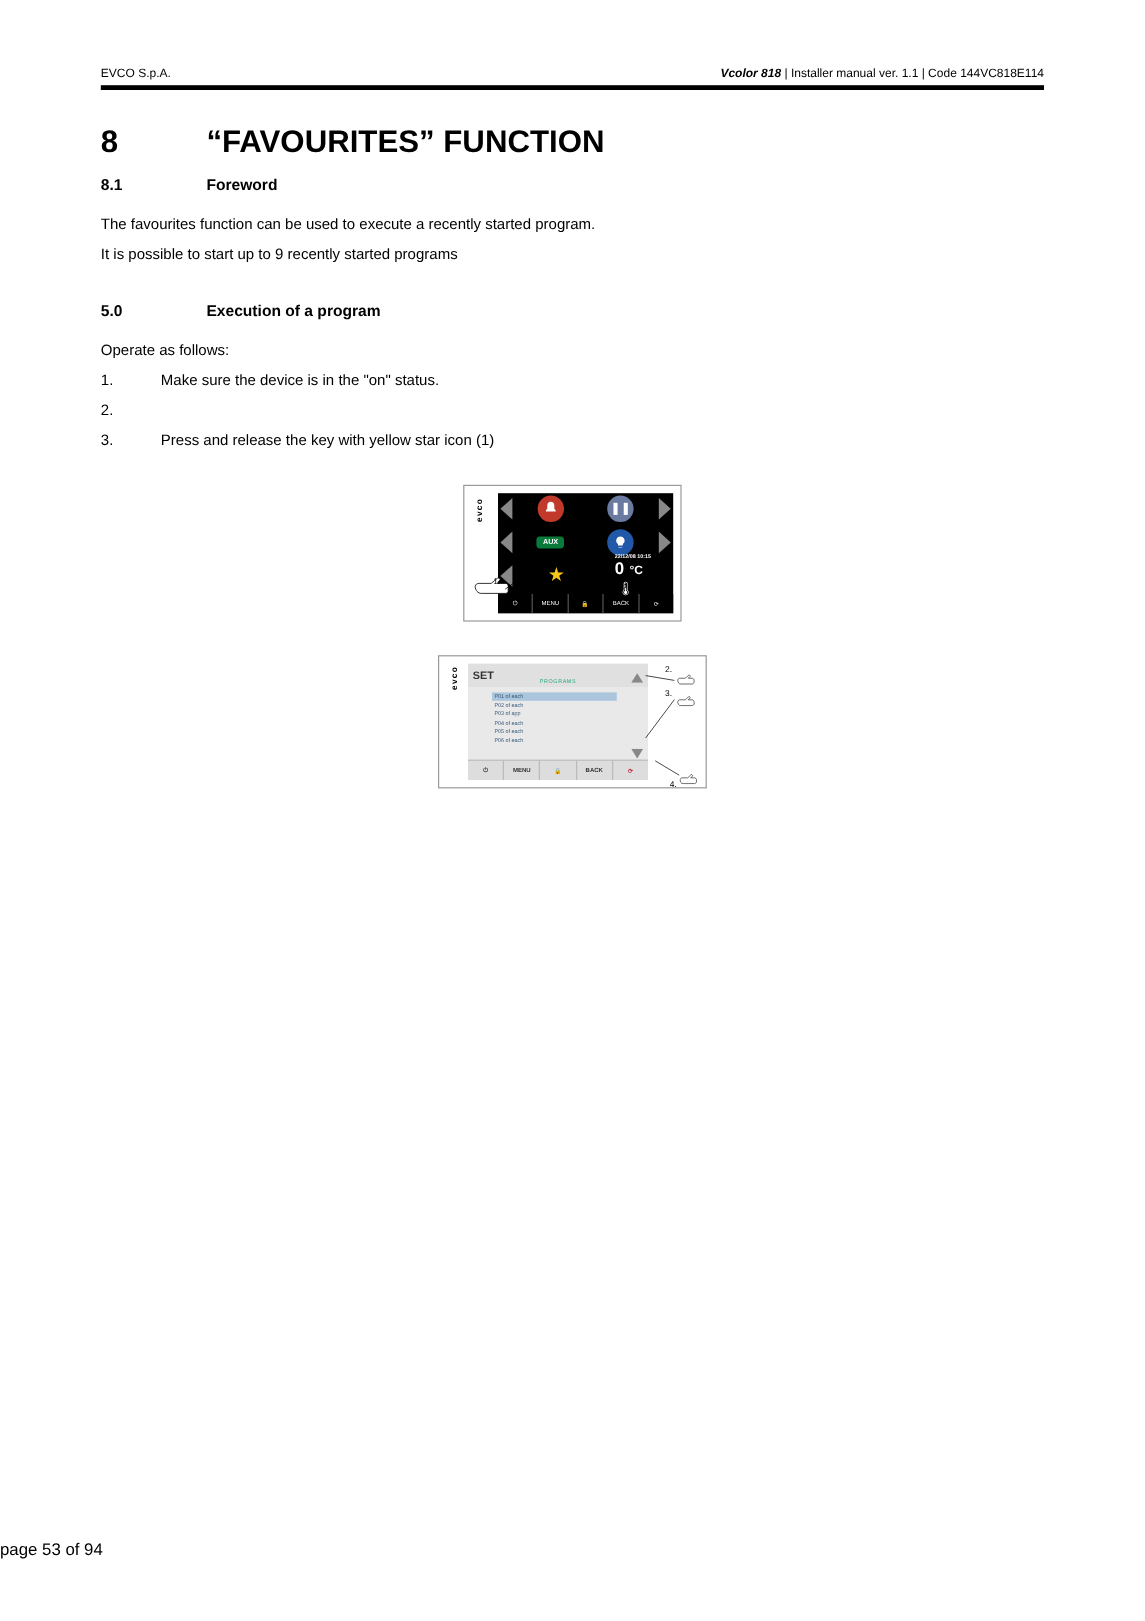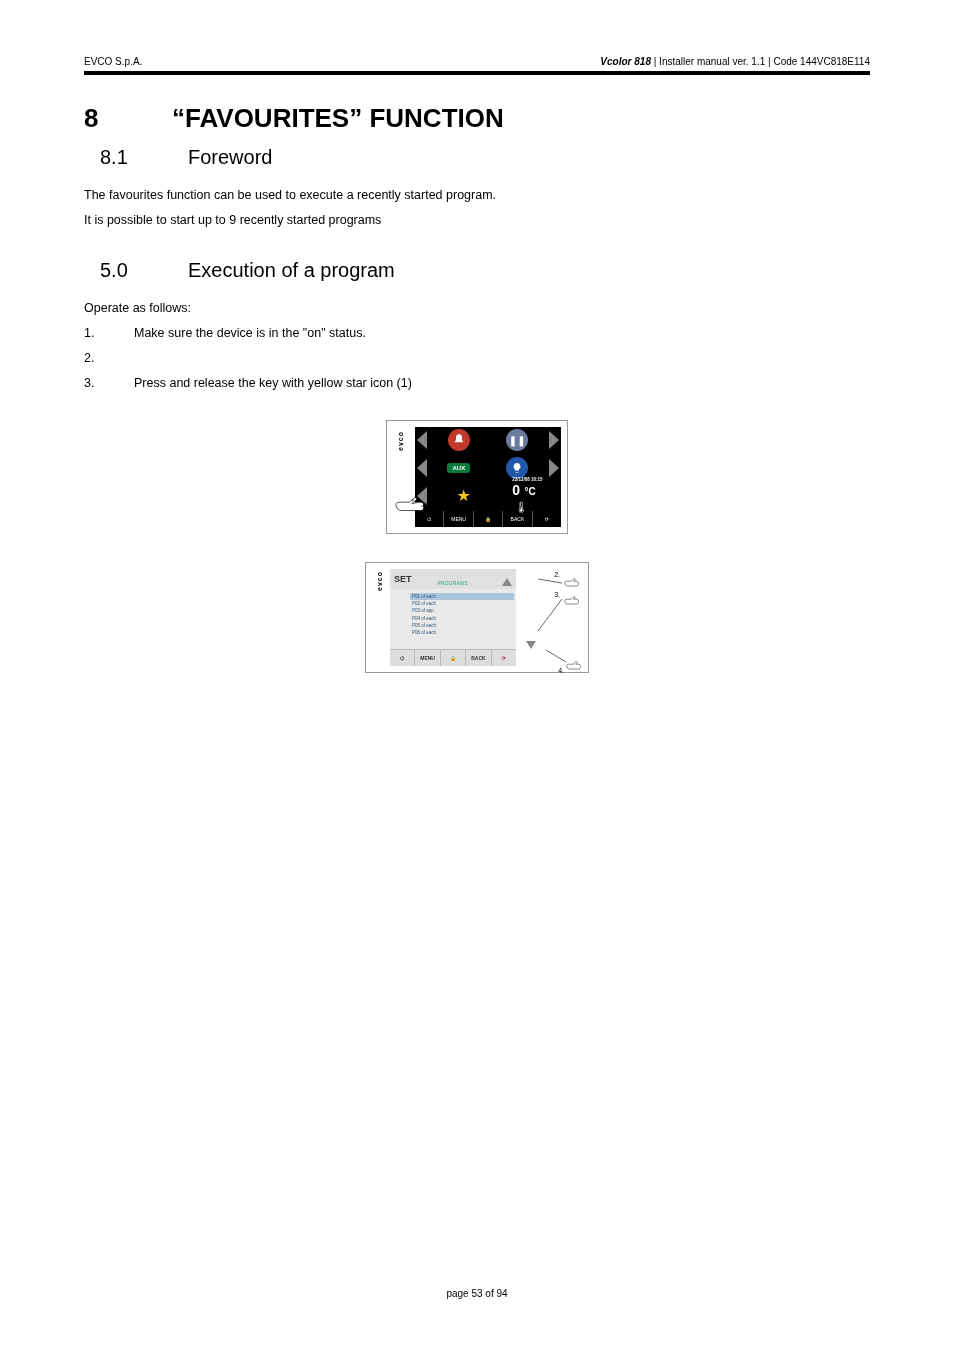--- a/index.html
+++ b/index.html
@@ -26,23 +26,23 @@
     margin-bottom: 28px;
   }
   .header-line .right { text-align: right; }
   h1 {
     font-size: 26px;
     font-weight: bold;
     margin: 0 0 12px 0;
   }
   h1 .num { display: inline-block; width: 88px; }
   h2 {
-    font-size: 20px;
-    font-weight: normal;
-    margin: 0 0 14px 16px;
+    font-size: 13px;
+    font-weight: bold;
+    margin: 0 0 14px 0;
   }
   h2 .num { display: inline-block; width: 88px; }
   p.body {
     font-size: 12.5px;
     line-height: 2.0;
     margin: 0 0 0 0;
   }
   .gap { height: 26px; }
   ol.steps {
     list-style: none;
@@ -157,21 +157,21 @@
   }
   
   .fig2 {
     width: 210px;
     position: relative;
     font-family: Arial, sans-serif;
   }
   .fig2 .evco-vert { left: 4px; top: 2px; }
   .fig2 .device {
     margin-left: 18px;
-    width: 126px;
+    width: 150px;
   }
   .fig2 .topbar {
     height: 20px;
     background: #e0e0e0;
     display: flex;
     align-items: center;
     position: relative;
   }
   .fig2 .set {
     font-size: 9px; font-weight: bold; color: #333;
@@ -229,22 +229,22 @@
   }
   .arrow-area .lbl {
     position: absolute;
     font-size: 7px;
   }
   svg.lead { position: absolute; overflow: visible; }
   .footer {
     position: absolute;
     bottom: 52px;
     left: 0; right: 0;
-    text-align: center;
-    font-size: 10px;
+    text-align: left;
+    font-size: 14px;
   }
 </style>
 </head>
 <body>
 
 <div class="page">
   <div class="header-line">
     <span>EVCO S.p.A.</span>
     <span class="right">
       <b><i>Vcolor 818</i></b><span> | Installer manual ver. 1.1 | Code 144VC818E114</span>

